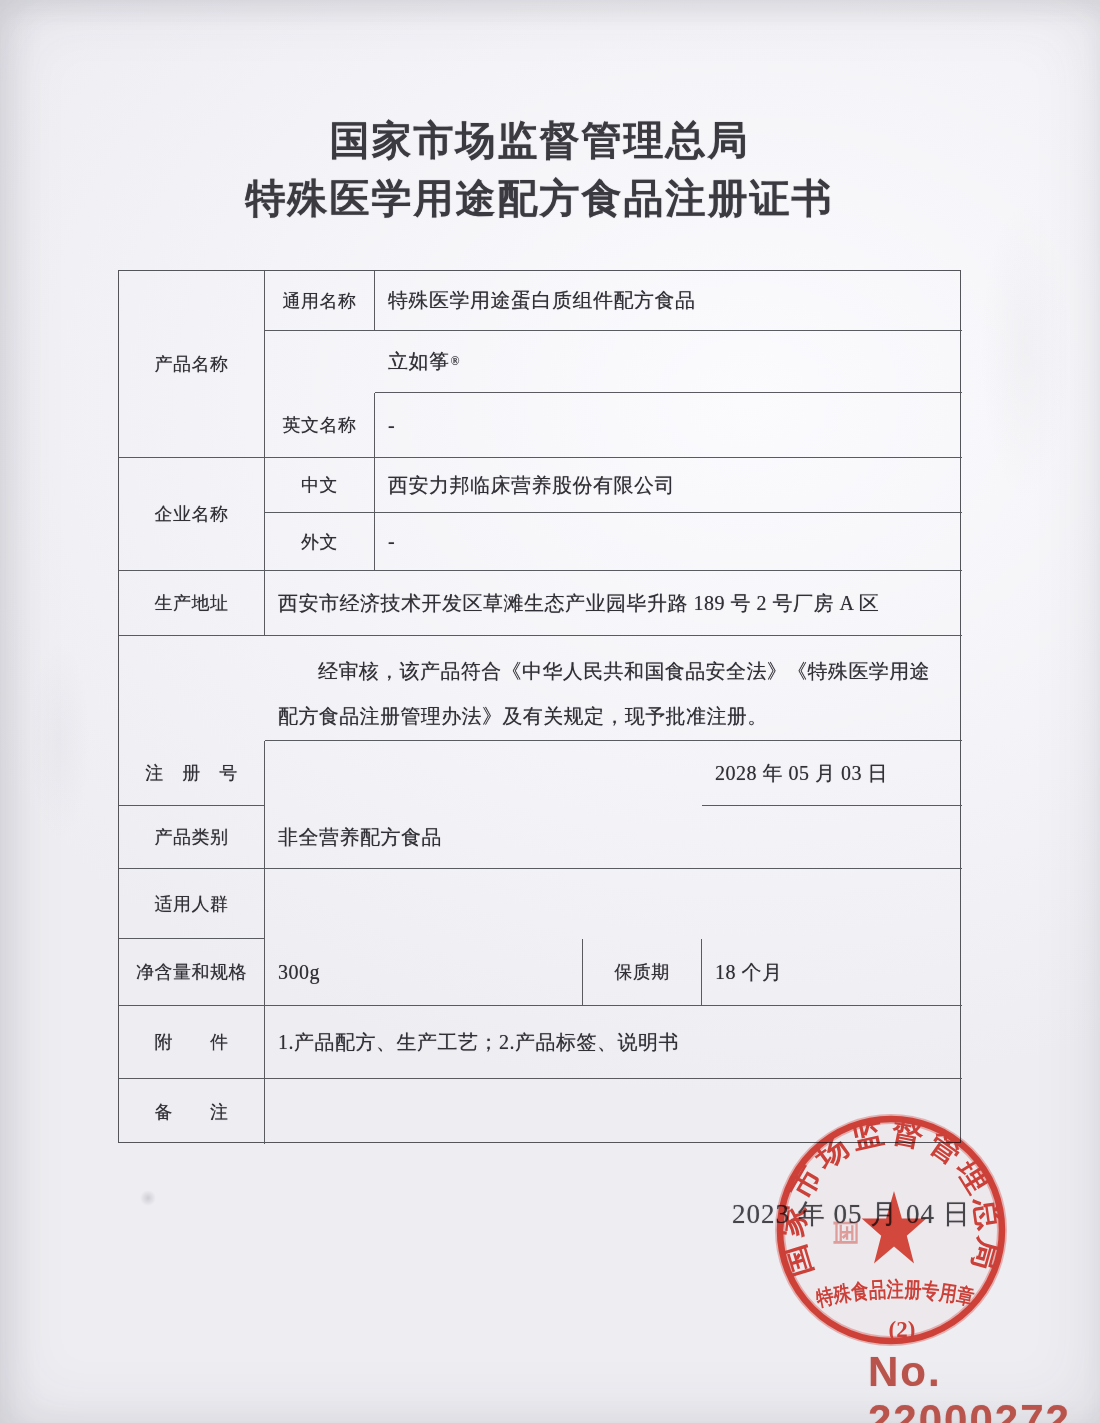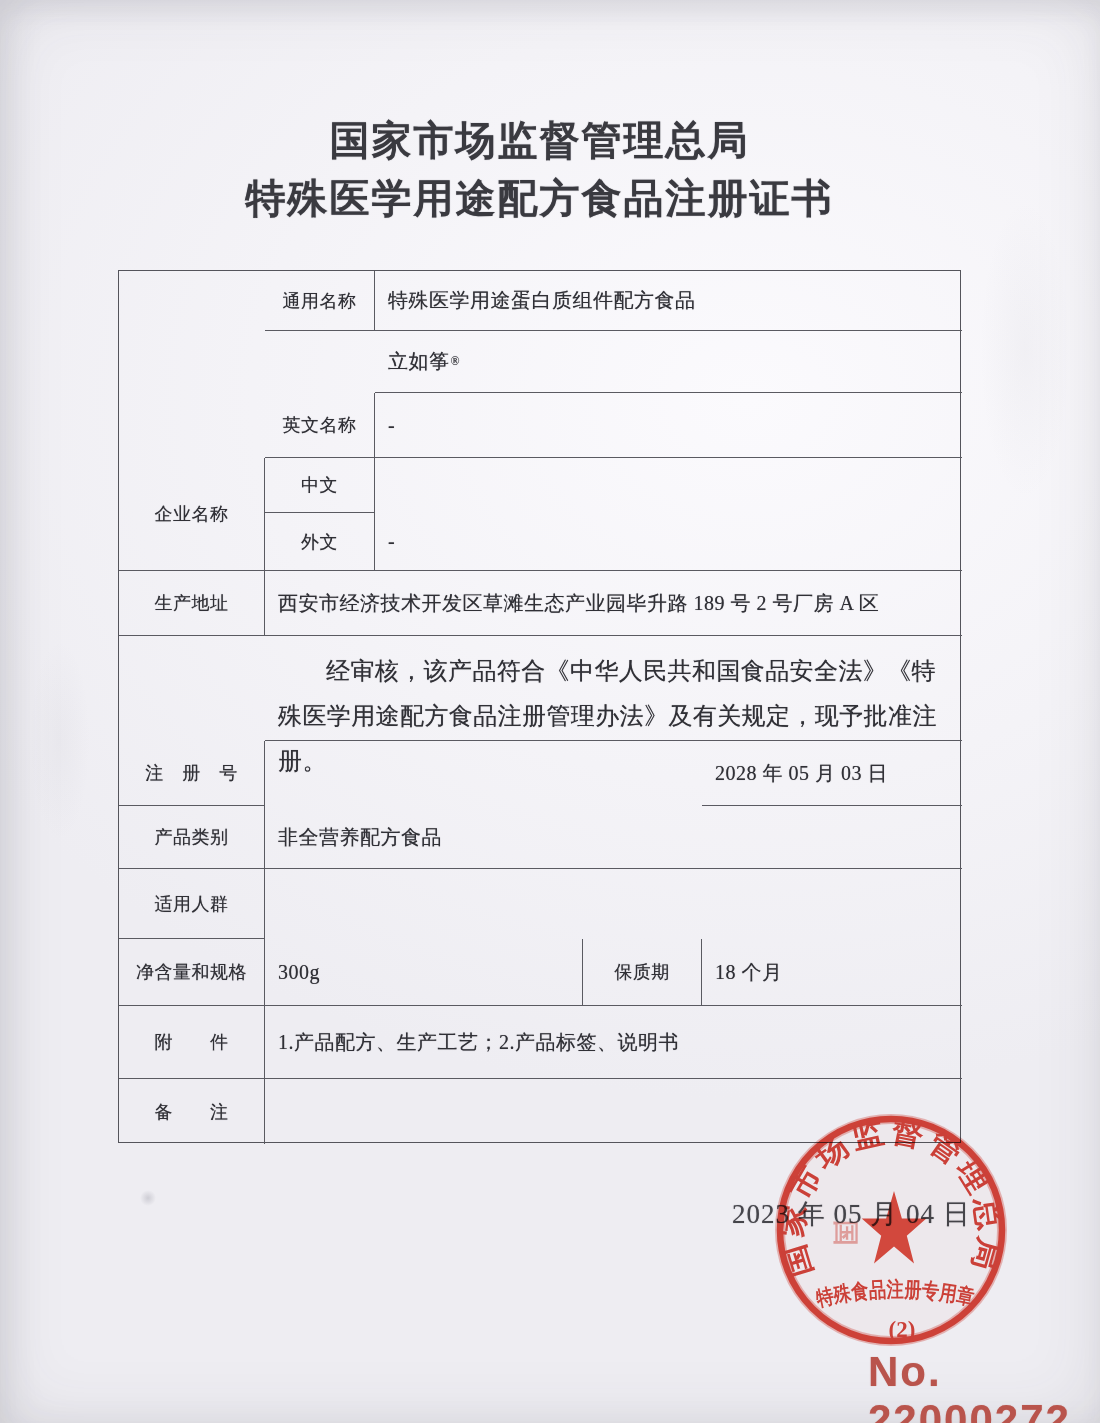--- a/index.html
+++ b/index.html
@@ -28,21 +28,21 @@
     box-sizing:border-box;display:flex;align-items:center;
     font-size:18px;letter-spacing:.5px;color:#303036;
     text-shadow:0 0 .7px rgba(48,48,56,.65);
   }
   .nbr{border-right:none;}
   .nbb{border-bottom:none;}
   .lab{justify-content:center;text-align:center;}
   .val{justify-content:flex-start;padding-left:13px;font-size:20px;}
   .approval{
     display:block;padding:13px 16px 0 13px;text-indent:2em;
-    line-height:45px;font-size:24px;letter-spacing:.4px;
+    line-height:45px;font-size:20px;letter-spacing:.4px;
   }
   .regmark{font-size:12px;vertical-align:super;margin-left:1px;}
   .issue-date{
     position:absolute;left:732px;top:1196px;font-size:27px;letter-spacing:1px;
     color:#45454b;text-shadow:0 0 1px rgba(60,60,70,.5);z-index:1;
   }
   .stamp{
     position:absolute;left:766px;top:1105px;width:250px;height:250px;
     mix-blend-mode:multiply;opacity:.94;z-index:2;
   }
@@ -59,31 +59,33 @@
 
 <div class="page">
 
   <div class="title">
     <h1>国家市场监督管理总局</h1>
     <h1>特殊医学用途配方食品注册证书</h1>
   </div>
 
   <div class="cert-table">
 
+    <div class="cell lab" style="grid-area:1/1/4/2">产品名称</div>
     <div class="cell lab" style="grid-area:1/2/2/3">通用名称</div>
     <div class="cell val nbr" style="grid-area:1/3/2/6">特殊医学用途蛋白质组件配方食品</div>
     <div class="cell val nbr" style="grid-area:2/3/3/6">
       <span>立如筝</span>
         <span class="regmark">®</span>
     </div>
     <div class="cell lab" style="grid-area:3/2/4/3">英文名称</div>
     <div class="cell val nbr" style="grid-area:3/3/4/6">-</div>
 
     <div class="cell lab" style="grid-area:4/1/6/2">企业名称</div>
     <div class="cell lab" style="grid-area:4/2/5/3">中文</div>
+    <div class="cell val nbr" style="grid-area:4/3/5/6">西安力邦临床营养股份有限公司</div>
     <div class="cell lab" style="grid-area:5/2/6/3">外文</div>
     <div class="cell val nbr" style="grid-area:5/3/6/6">-</div>
 
     <div class="cell lab" style="grid-area:6/1/7/2">生产地址</div>
     <div class="cell val nbr" style="grid-area:6/2/7/6">西安市经济技术开发区草滩生态产业园毕升路 189 号 2 号厂房 A 区</div>
 
     <div class="cell approval nbr" style="grid-area:7/2/8/6">经审核，该产品符合《中华人民共和国食品安全法》《特殊医学用途配方食品注册管理办法》及有关规定，现予批准注册。</div>
 
     <div class="cell lab" style="grid-area:8/1/9/2">注　册　号</div>
     <div class="cell val nbr" style="grid-area:8/5/9/6">2028 年 05 月 03 日</div>

